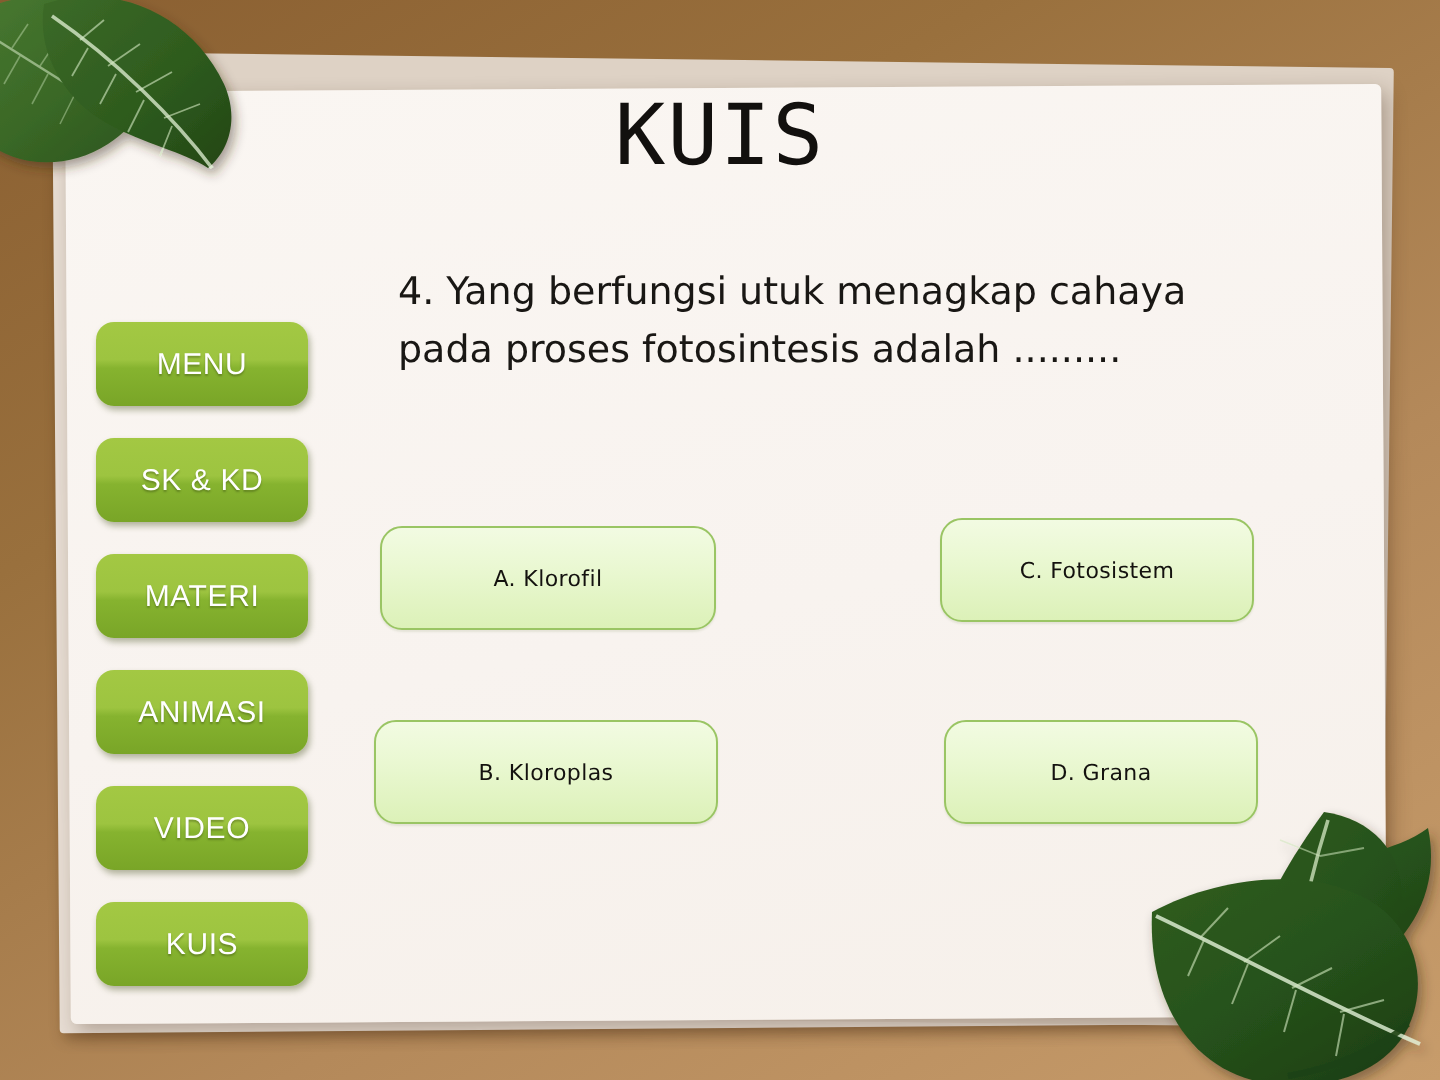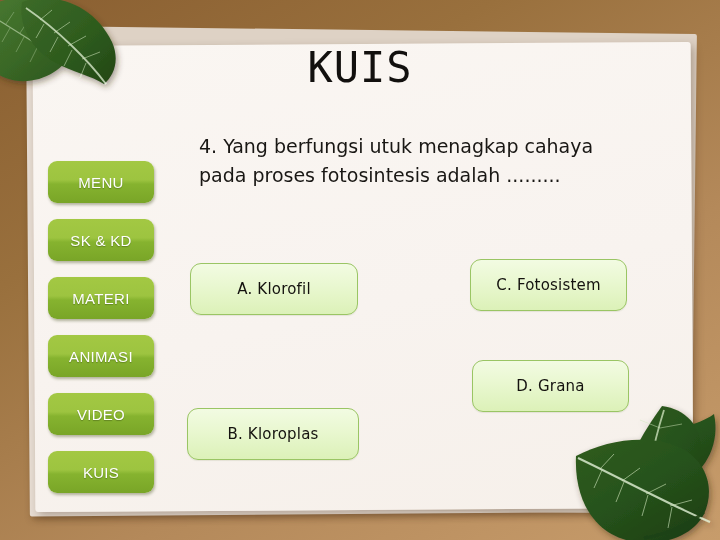--- a/index.html
+++ b/index.html
@@ -135,28 +135,28 @@
     border-radius: 11px;
     background: linear-gradient(to bottom, #f2fbe2 0%, #eaf8d2 40%, #dcf1b8 100%);
     display: flex;
     align-items: center;
     justify-content: center;
     cursor: pointer;
     box-shadow: 0 1px 1px rgba(120, 140, 90, 0.15);
   }
   .option .otext {
     font-family: "DejaVu Sans", sans-serif;
-    font-size: 15px;
+    font-size: 11px;
     letter-spacing: 0.2px;
     color: #14120f;
     white-space: nowrap;
   }
 
   #option-a { left: 190px; top: 263px; width: 166px; height: 50px; }
-  #option-b { left: 187px; top: 360px; width: 170px; height: 50px; margin-top: 48px; }
+  #option-b { left: 187px; top: 360px; width: 170px; height: 50px; }
   #option-c { left: 470px; top: 259px; width: 155px; height: 50px; }
   #option-d { left: 472px; top: 360px; width: 155px; height: 50px; }
 
   
   .leaf-layer { position: absolute; left: 0; top: 0; pointer-events: none; }
 </style>
 </head>
 <body>
 
 <div id="slide">

